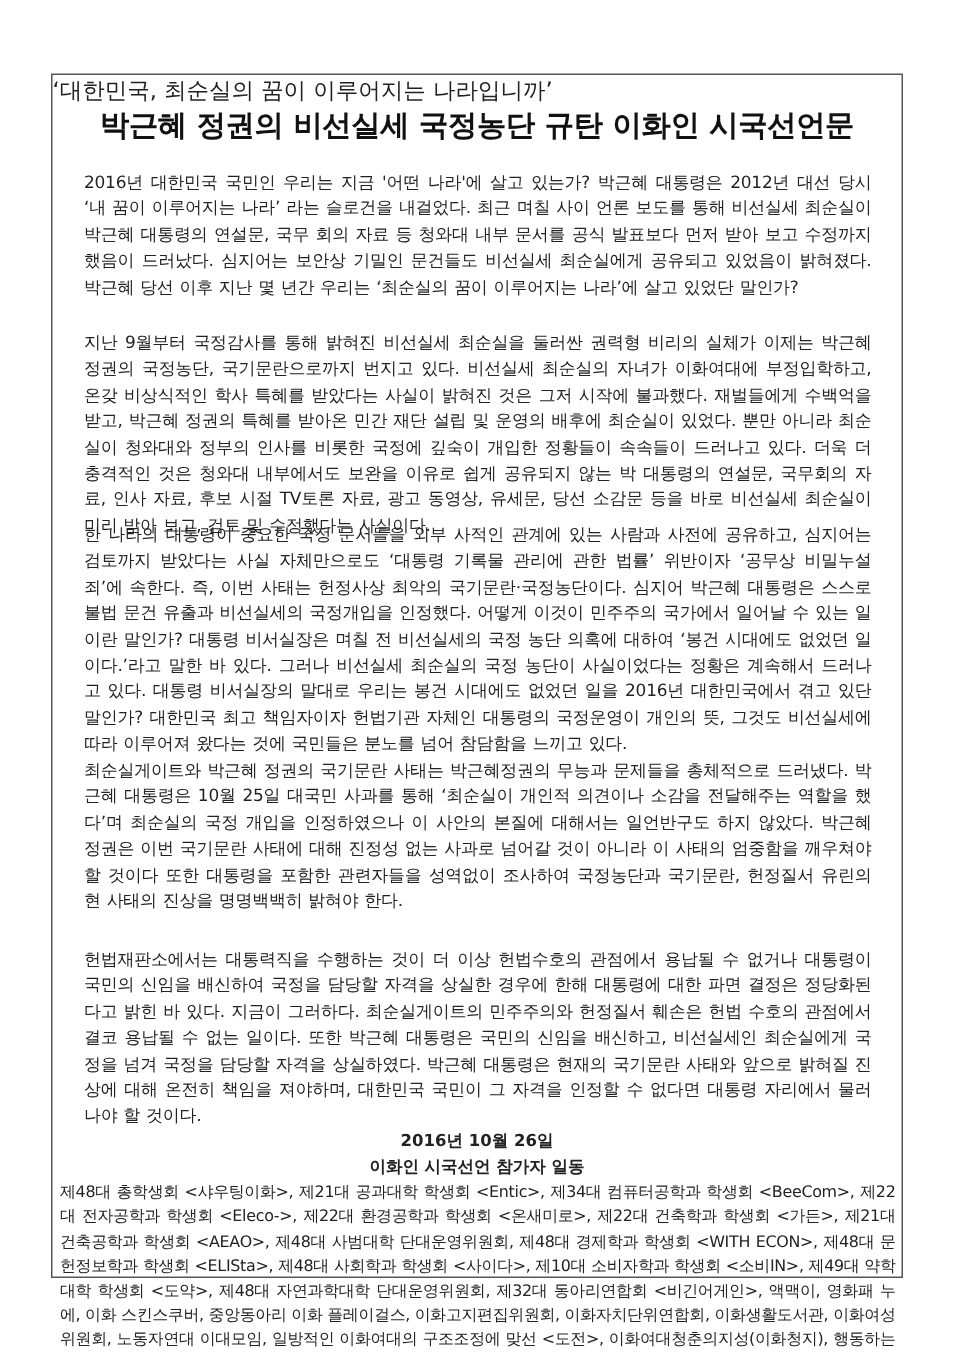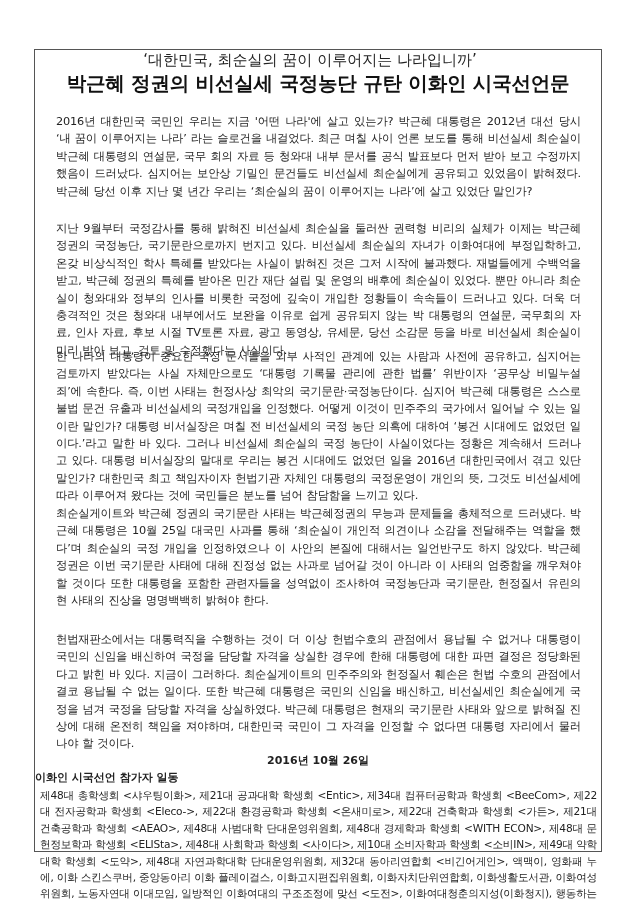--- a/index.html
+++ b/index.html
@@ -3,21 +3,21 @@
 <meta charset="utf-8">
 <style>
   html, body { margin: 0; padding: 0; background: #ffffff; }
   body { width: 640px; height: 904px; position: relative; overflow: hidden;
          font-family: "DejaVu Sans", "Liberation Sans", sans-serif; color: #1a1a1a; }
   .page-box {
     position: absolute; left: 34px; top: 49px; width: 568px; height: 803px;
     border: 1px solid #555; box-sizing: border-box;
   }
   .subtitle {
-    position: absolute; left: 0; right: 16px; top: 0px; text-align: center;
+    position: absolute; left: 0; right: 16px; top: 0px; 
     font-size: 15px; line-height: 20px; color: #222; letter-spacing: 0px;
   }
   .title {
     position: absolute; left: 0; right: 0; top: 20px; text-align: center;
     font-size: 19.5px; line-height: 28px; font-weight: bold; color: #111; letter-spacing: -0.2px;
   }
   .para {
     position: absolute; left: 5px; right: 4px; margin: 16px;
     font-size: 11.3px; line-height: 17.4px; text-align: justify; color: #222;
     letter-spacing: -0.15px; word-spacing: 0.5px;
@@ -25,21 +25,21 @@
   .p1 { top: 47px; }
   .p2 { top: 154px; }
   .p3 { top: 282px; }
   .p4 { top: 439px; }
   .p5 { top: 565px; }
   .sig-date {
     position: absolute; left: 0; right: 0; top: 702px; text-align: center;
     font-size: 11px; line-height: 17px; font-weight: bold; color: #222;
   }
   .sig-group {
-    position: absolute; left: 0; right: 0; top: 719px; 
+    position: absolute; left: 0; right: 0; top: 719px; text-align: center;
     font-size: 11px; line-height: 17px; font-weight: bold; color: #222;
   }
   .participants {
     position: absolute; left: 5px; right: 4px; top: 737px; margin: 0;
     font-size: 10.6px; line-height: 16.4px; text-align: justify; color: #222;
     letter-spacing: -0.2px;
   }
 </style>
 </head>
 <body>

